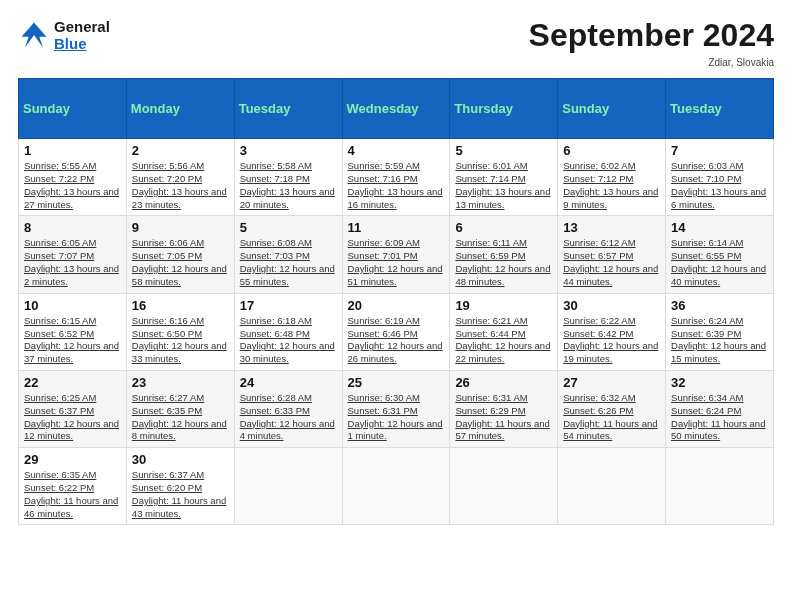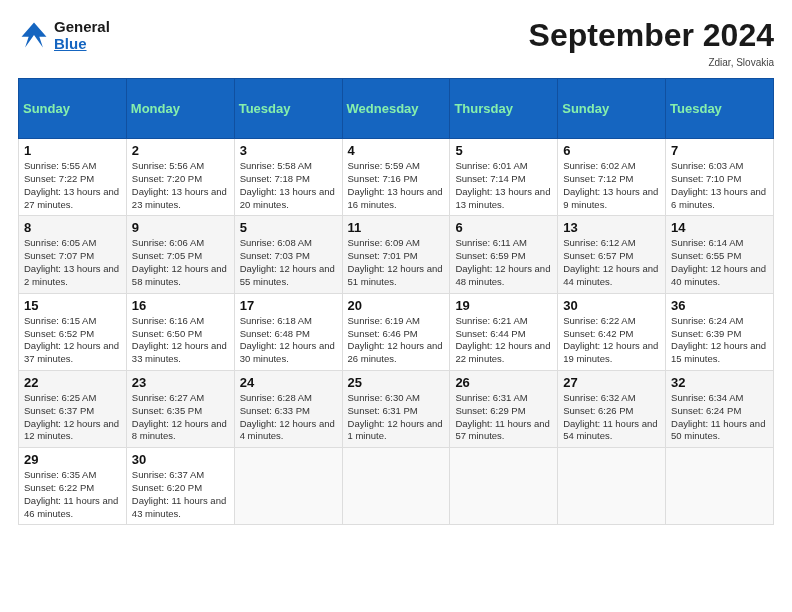--- a/index.html
+++ b/index.html
@@ -76,20 +76,21 @@
       font-size: 13px;
       font-weight: bold;
       color: #111;
       display: block;
       margin-bottom: 2px;
     }
     .cell-text {
       font-size: 9.5px;
       color: #333;
       line-height: 1.35;
+      text-decoration: underline;
     }
     .empty-cell {
       background: #f9f9f9 !important;
     }
   </style>
 </head>
 <body>
 
 <div class="page">
   <div class="header">
@@ -133,21 +134,21 @@
         <tr>
           <td><span class="day-num">8</span><span class="cell-text">Sunrise: 6:05 AM<br>Sunset: 7:07 PM<br>Daylight: 13 hours and 2 minutes.</span></td>
           <td><span class="day-num">9</span><span class="cell-text">Sunrise: 6:06 AM<br>Sunset: 7:05 PM<br>Daylight: 12 hours and 58 minutes.</span></td>
           <td><span class="day-num">5</span><span class="cell-text">Sunrise: 6:08 AM<br>Sunset: 7:03 PM<br>Daylight: 12 hours and 55 minutes.</span></td>
           <td><span class="day-num">11</span><span class="cell-text">Sunrise: 6:09 AM<br>Sunset: 7:01 PM<br>Daylight: 12 hours and 51 minutes.</span></td>
           <td><span class="day-num">6</span><span class="cell-text">Sunrise: 6:11 AM<br>Sunset: 6:59 PM<br>Daylight: 12 hours and 48 minutes.</span></td>
           <td><span class="day-num">13</span><span class="cell-text">Sunrise: 6:12 AM<br>Sunset: 6:57 PM<br>Daylight: 12 hours and 44 minutes.</span></td>
           <td><span class="day-num">14</span><span class="cell-text">Sunrise: 6:14 AM<br>Sunset: 6:55 PM<br>Daylight: 12 hours and 40 minutes.</span></td>
         </tr>
         <tr>
-          <td><span class="day-num">15</span><span class="cell-text">Sunrise: 6:15 AM<br>Sunset: 6:52 PM<br>Daylight: 12 hours and 37 minutes.</span></td>
+          <td><span class="day-num">10</span><span class="cell-text">Sunrise: 6:15 AM<br>Sunset: 6:52 PM<br>Daylight: 12 hours and 37 minutes.</span></td>
           <td><span class="day-num">16</span><span class="cell-text">Sunrise: 6:16 AM<br>Sunset: 6:50 PM<br>Daylight: 12 hours and 33 minutes.</span></td>
           <td><span class="day-num">17</span><span class="cell-text">Sunrise: 6:18 AM<br>Sunset: 6:48 PM<br>Daylight: 12 hours and 30 minutes.</span></td>
           <td><span class="day-num">20</span><span class="cell-text">Sunrise: 6:19 AM<br>Sunset: 6:46 PM<br>Daylight: 12 hours and 26 minutes.</span></td>
           <td><span class="day-num">19</span><span class="cell-text">Sunrise: 6:21 AM<br>Sunset: 6:44 PM<br>Daylight: 12 hours and 22 minutes.</span></td>
           <td><span class="day-num">30</span><span class="cell-text">Sunrise: 6:22 AM<br>Sunset: 6:42 PM<br>Daylight: 12 hours and 19 minutes.</span></td>
           <td><span class="day-num">36</span><span class="cell-text">Sunrise: 6:24 AM<br>Sunset: 6:39 PM<br>Daylight: 12 hours and 15 minutes.</span></td>
         </tr>
         <tr>
           <td><span class="day-num">22</span><span class="cell-text">Sunrise: 6:25 AM<br>Sunset: 6:37 PM<br>Daylight: 12 hours and 12 minutes.</span></td>
           <td><span class="day-num">23</span><span class="cell-text">Sunrise: 6:27 AM<br>Sunset: 6:35 PM<br>Daylight: 12 hours and 8 minutes.</span></td>

